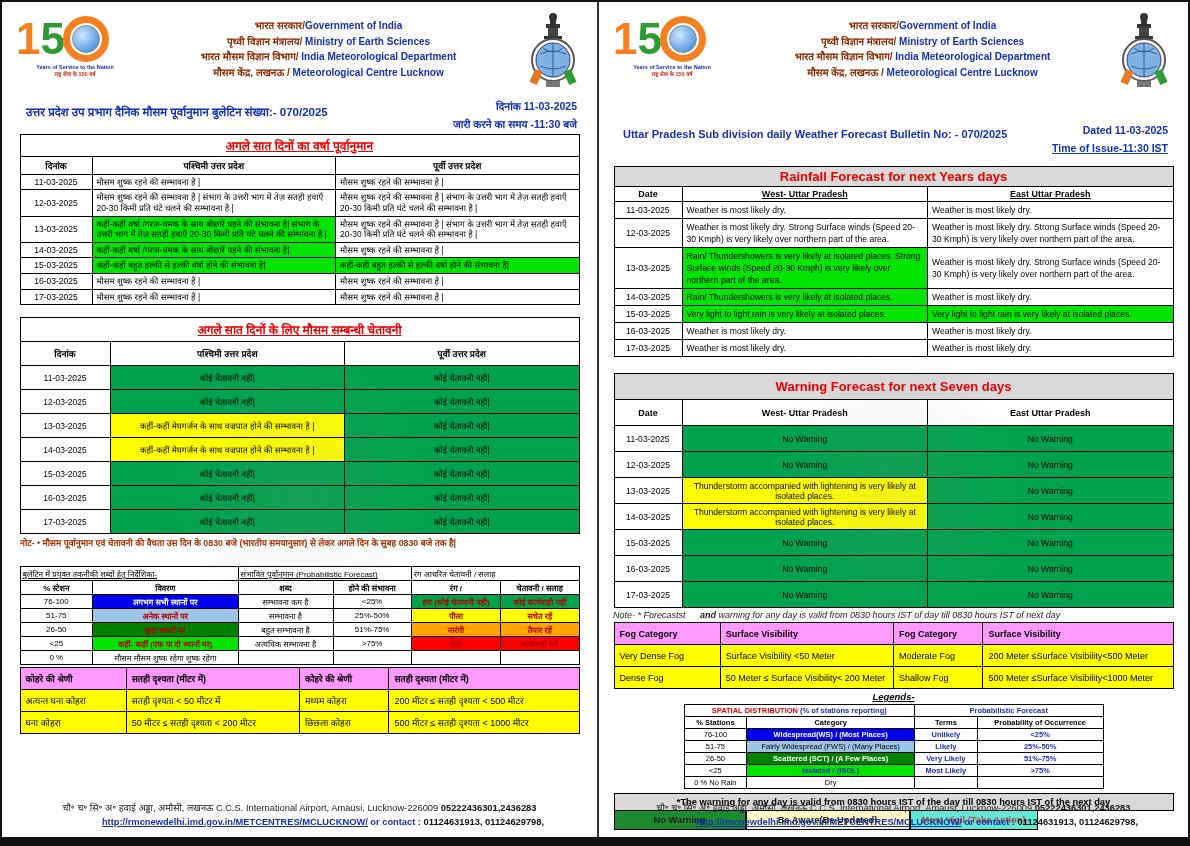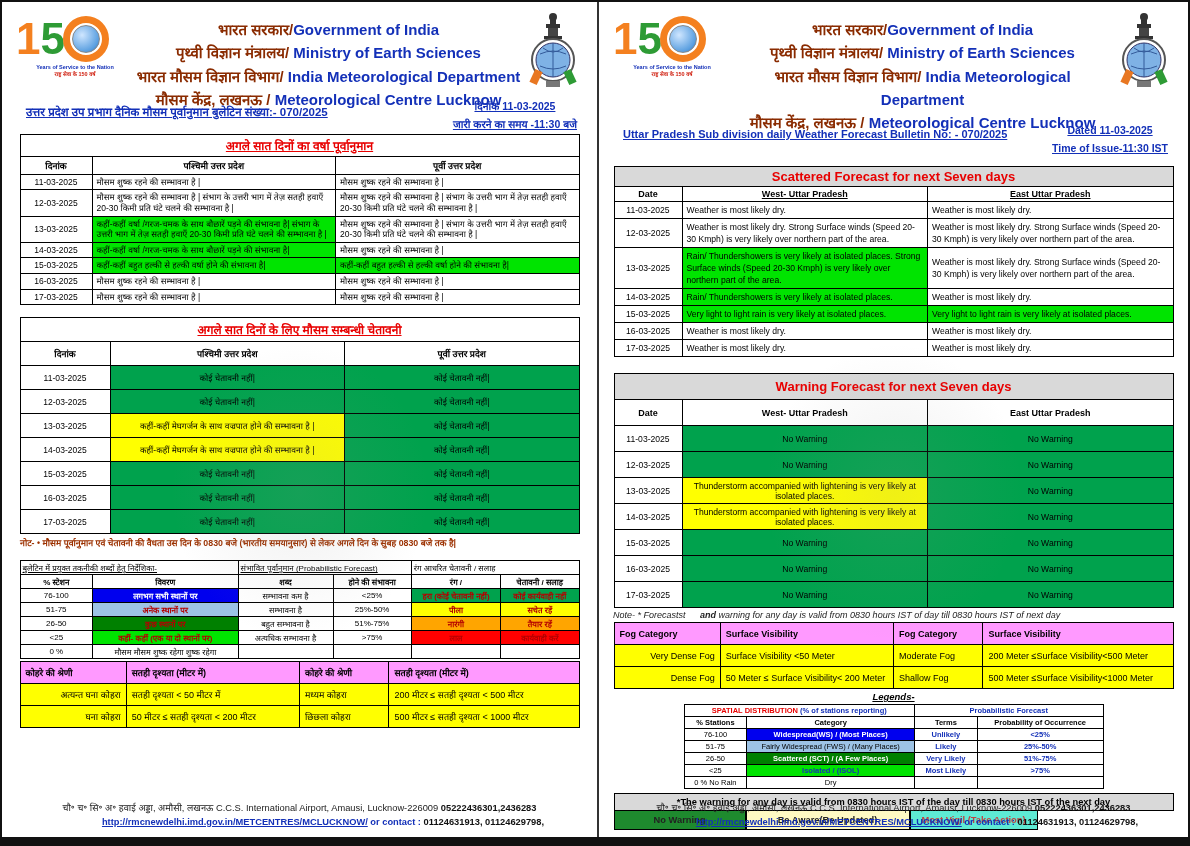--- a/index.html
+++ b/index.html
@@ -10,40 +10,40 @@
   .page-left  { width:597px; border-right:2px solid #333; }
   .page-right { width:589px; }
   .bottom-bar { position:absolute; left:0; right:0; bottom:0; height:7px; background:#111; }
 
   
   .wm { position:absolute; left:50%; top:340px; width:260px; height:300px; transform:translateX(-50%);
         background:radial-gradient(ellipse at center, rgba(150,150,150,.14), rgba(255,255,255,0) 70%); pointer-events:none; }
 
   
   .hdr { display:flex; align-items:flex-start; justify-content:space-between; padding:10px 14px 0 14px; height:92px; }
-  .gov { text-align:center; font-size:15px; font-weight:bold; line-height:1.55; padding-top:6px; }
+  .gov { text-align:center; font-size:10px; font-weight:bold; line-height:1.55; padding-top:6px; }
   .gov .hi { color:#8a2b00; }
   .gov .en { color:#1330b8; }
   
   .logo150 { width:118px; flex:0 0 118px; padding-top:4px; }
   .l150 { display:flex; align-items:center; font-weight:bold; font-size:44px; line-height:1; font-family:"Liberation Sans",sans-serif; }
   .l150 .d1 { color:#f4801f; } .l150 .d5 { color:#2e9b35; }
   .ring { width:46px; height:46px; border:7px solid #f4801f; border-radius:50%; display:flex; align-items:center; justify-content:center; margin-left:-2px; }
   .globe { width:28px; height:28px; border-radius:50%; background:radial-gradient(circle at 35% 35%, #cfe6ff, #5a9fe0 70%, #33629c); border:1px solid #888; }
   .logo150 .cap1 { color:#1330b8; font-size:5.5px; font-weight:bold; text-align:center; margin-top:2px; }
   .logo150 .cap2 { color:#d02010; font-size:5.5px; font-weight:bold; text-align:center; }
   
   .emblem { width:60px; flex:0 0 60px; text-align:center; }
   .emblem svg { display:block; margin:0 auto; }
 
   
   .titleline { display:flex; justify-content:space-between; padding:4px 20px 0 24px; }
-  .btitle { color:#1330b8; font-weight:bold; font-size:11px; text-decoration:underline; padding-top:6px; }
+  .btitle { color:#1330b8; font-weight:bold; font-size:11px; padding-top:6px; }
   .btitle-hi { font-size:11.5px; }
-  .issue { color:#1330b8; font-weight:bold; font-size:10.5px; text-align:center; line-height:1.7;text-decoration:underline; }
+  .issue { color:#1330b8; font-weight:bold; font-size:10.5px; text-align:right; line-height:1.7; }
   .issue .u { text-decoration:underline; }
 
   
   table { border-collapse:collapse; width:560px; margin:0 auto; table-layout:fixed; }
   th, td { border:1px solid #000; font-size:9px; padding:2px 4px; vertical-align:middle; word-wrap:break-word; }
   .ttl { color:#e80000; font-weight:bold; text-align:center; font-size:12px; }
   .ttl-u { text-decoration:underline; }
   .ttl-gray { background:#d9d9d9; font-size:13px; }
   th { font-weight:bold; text-align:center; }
   td:first-child { font-weight:normal; text-align:center; }
@@ -63,25 +63,25 @@
   .ct { text-align:center; }
 
   
   .t-rain-hi td { font-size:8.5px; line-height:1.25; }
   .t-rain-hi td:first-child { font-size:8.5px; }
   .t-rain-hi col.c-date { width:72px; }
   .t-warn-hi td { text-align:center; font-size:8.5px; }
   .t-warn-hi col.c-date { width:90px; }
   .t-warn-hi td, .t-warn-hi th { height:24px; }
   .note-hi { color:#9c3100; font-weight:bold; font-size:8.8px; padding:3px 16px 2px 18px; }
-  .t-legend-hi { margin-top:9px;border-radius:26px; }
+  .t-legend-hi { margin-top:15px;border-radius:26px; }
   .t-legend-hi th, .t-legend-hi td { font-size:8px; padding:1px 2px; text-align:center; }
   .t-legend-hi .gh { font-size:8px; text-align:left; font-weight:normal; }
   .t-fog th, .t-fog td { font-size:9px; text-align:left; padding:2px 5px; height:22px; }
-  .t-fog td:first-child { text-align:right;margin-top:46px; }
+  .t-fog td:first-child { text-align:left;margin-top:46px; }
 
   
   .t-rain-en td { font-size:8.6px; line-height:1.4; }
   .t-rain-en col.c-date, .t-warn-en col.c-date { width:68px; }
   .t-rain-en th.u-col { text-decoration:underline; }
   .t-warn-en td { text-align:center; font-size:8.6px; }
   .t-warn-en td, .t-warn-en th { height:26px; }
   .note-en { color:#222; font-style:italic; font-size:9px; padding:2px 14px; }
   .note-en b { font-style:italic;margin-left:12px; }
   .legends-lbl { text-align:center; font-weight:bold; font-size:9.5px; text-decoration:underline; font-style:italic; margin-top:2px; }
@@ -421,21 +421,21 @@
       </div>
 
       <table class="t-rain-en mt8">
         <colgroup>
             <col class="c-date">
             <col>
             <col>
           </colgroup>
         <thead>
           <tr>
-              <th colspan="3" class="ttl ttl-gray">Scattered Forecast for next Seven days</th>
+              <th colspan="3" class="ttl ttl-gray">Rainfall Forecast for next Years days</th>
             </tr>
           <tr>
             <th>Date</th>
             <th class="u-col">West- Uttar Pradesh</th>
             <th class="u-col">East Uttar Pradesh</th>
           </tr>
         </thead>
         <tbody>
             <tr>
               <td>11-03-2025</td>

